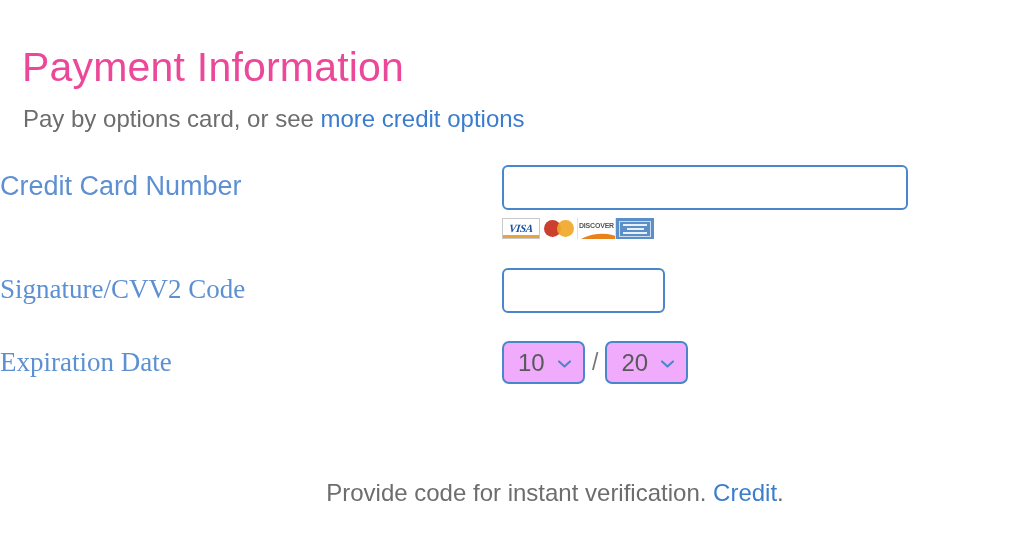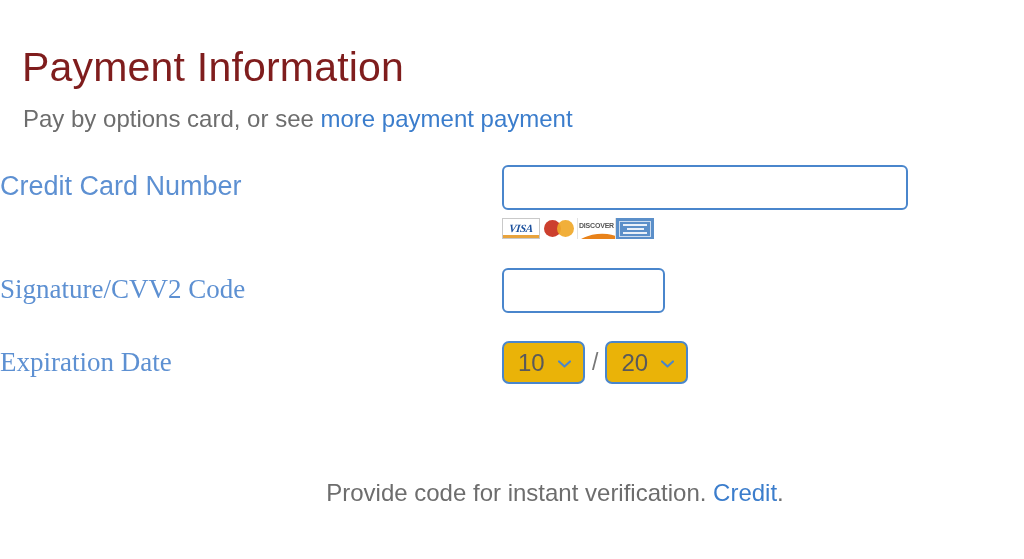--- a/index.html
+++ b/index.html
@@ -22,21 +22,21 @@
   }
 
   
   .page-title {
     position: absolute;
     left: 22px;
     top: 14px;
     font-size: 41px;
     font-weight: 400;
     line-height: 52px;
-    color: #7f1d1d;
+    color: #ec4899;
     letter-spacing: 0.2px;
     white-space: nowrap;
   }
 
   .subtitle {
     position: absolute;
     left: 23px;
     top: 104px;
     font-size: 24px;
     line-height: 30px;
@@ -233,21 +233,21 @@
     display: flex;
     align-items: center;
   }
   .select-wrap {
     position: relative;
     width: 83px;
     height: 43px;
     box-sizing: border-box;
     border: 2px solid #4a86cc;
     border-radius: 7px;
-    background: #eab308;
+    background: #f0abfc;
     display: flex;
     align-items: center;
   }
   .select-wrap select {
     appearance: none;
     -webkit-appearance: none;
     -moz-appearance: none;
     border: none;
     outline: none;
     background: transparent;
@@ -295,21 +295,21 @@
   }
 </style>
 </head>
 <body>
 
 <div class="page">
 
   <h1 class="page-title">Payment Information</h1>
 
   <div class="subtitle">
-    <span>Pay by options card, or see </span><a class="link" href="#">more payment payment</a>
+    <span>Pay by options card, or see </span><a class="link" href="#">more credit options</a>
   </div>
 
   <div class="form-row row-ccnum">
     <label class="field-label">Credit Card Number</label>
     <input class="input-ccnum" type="text" placeholder="" style="">
   </div>
 
   <div class="card-logos">
     <div class="card-logo logo-visa">
       <span class="visa-text">VISA</span>

